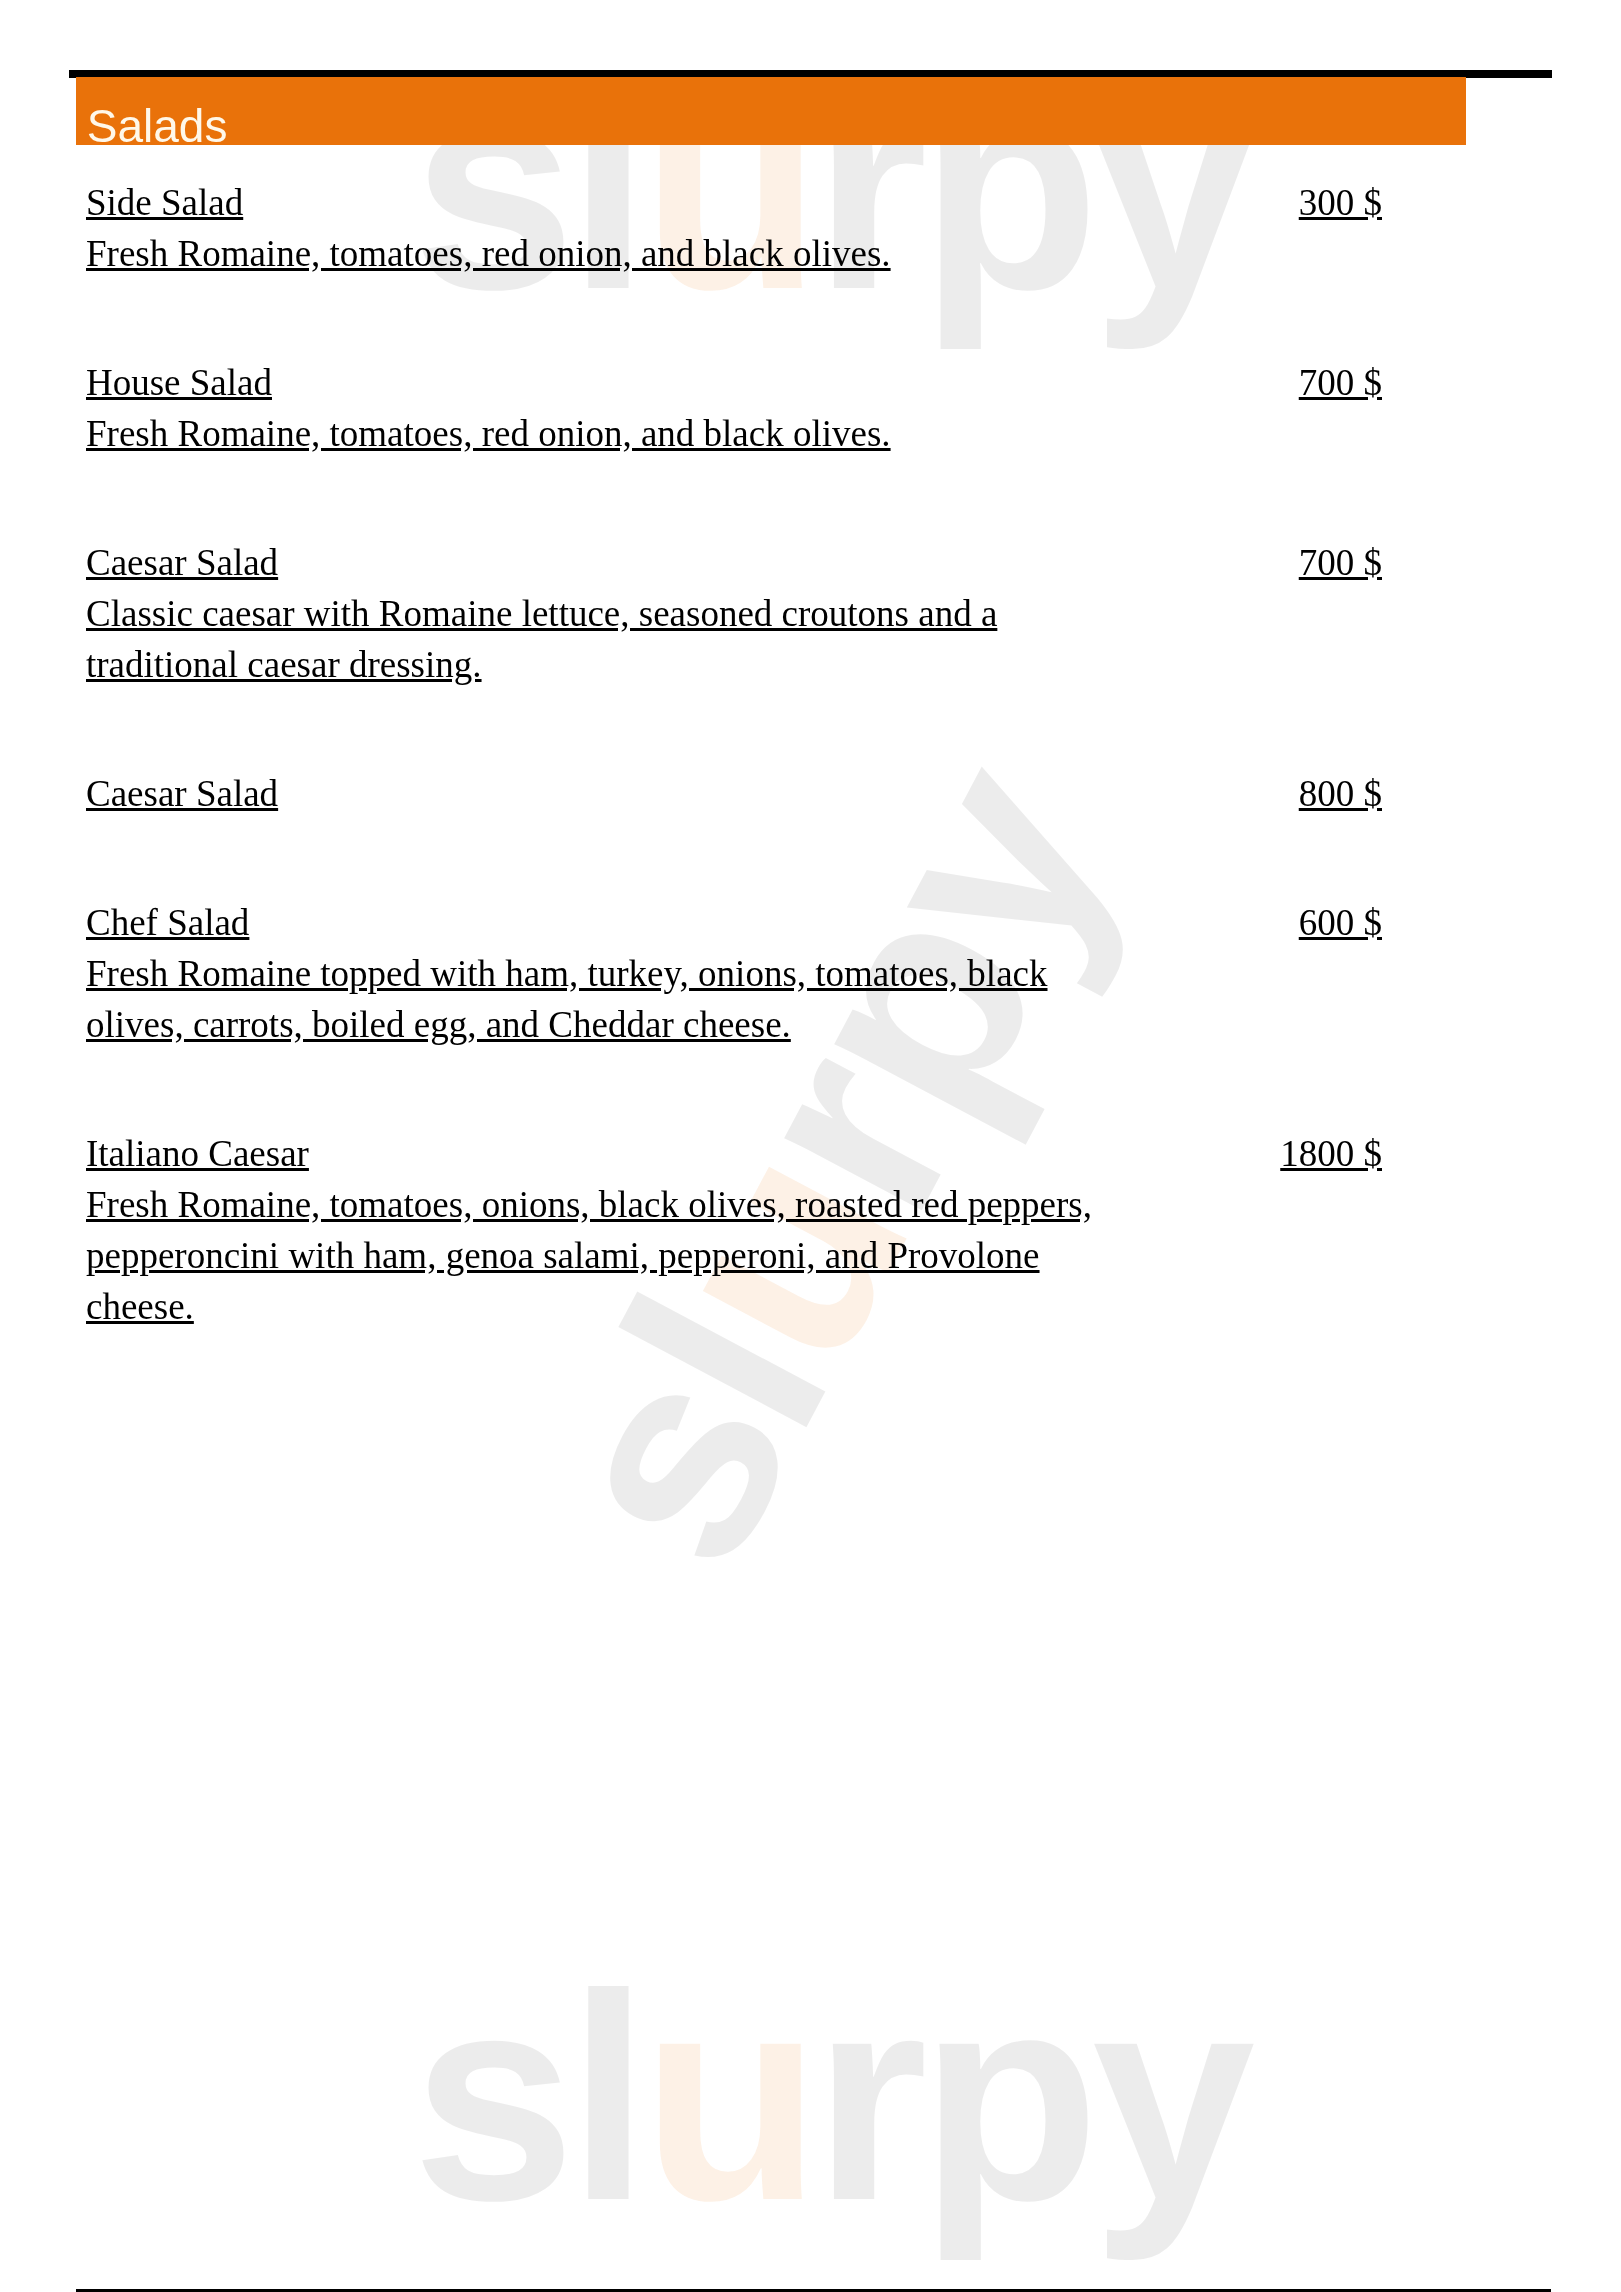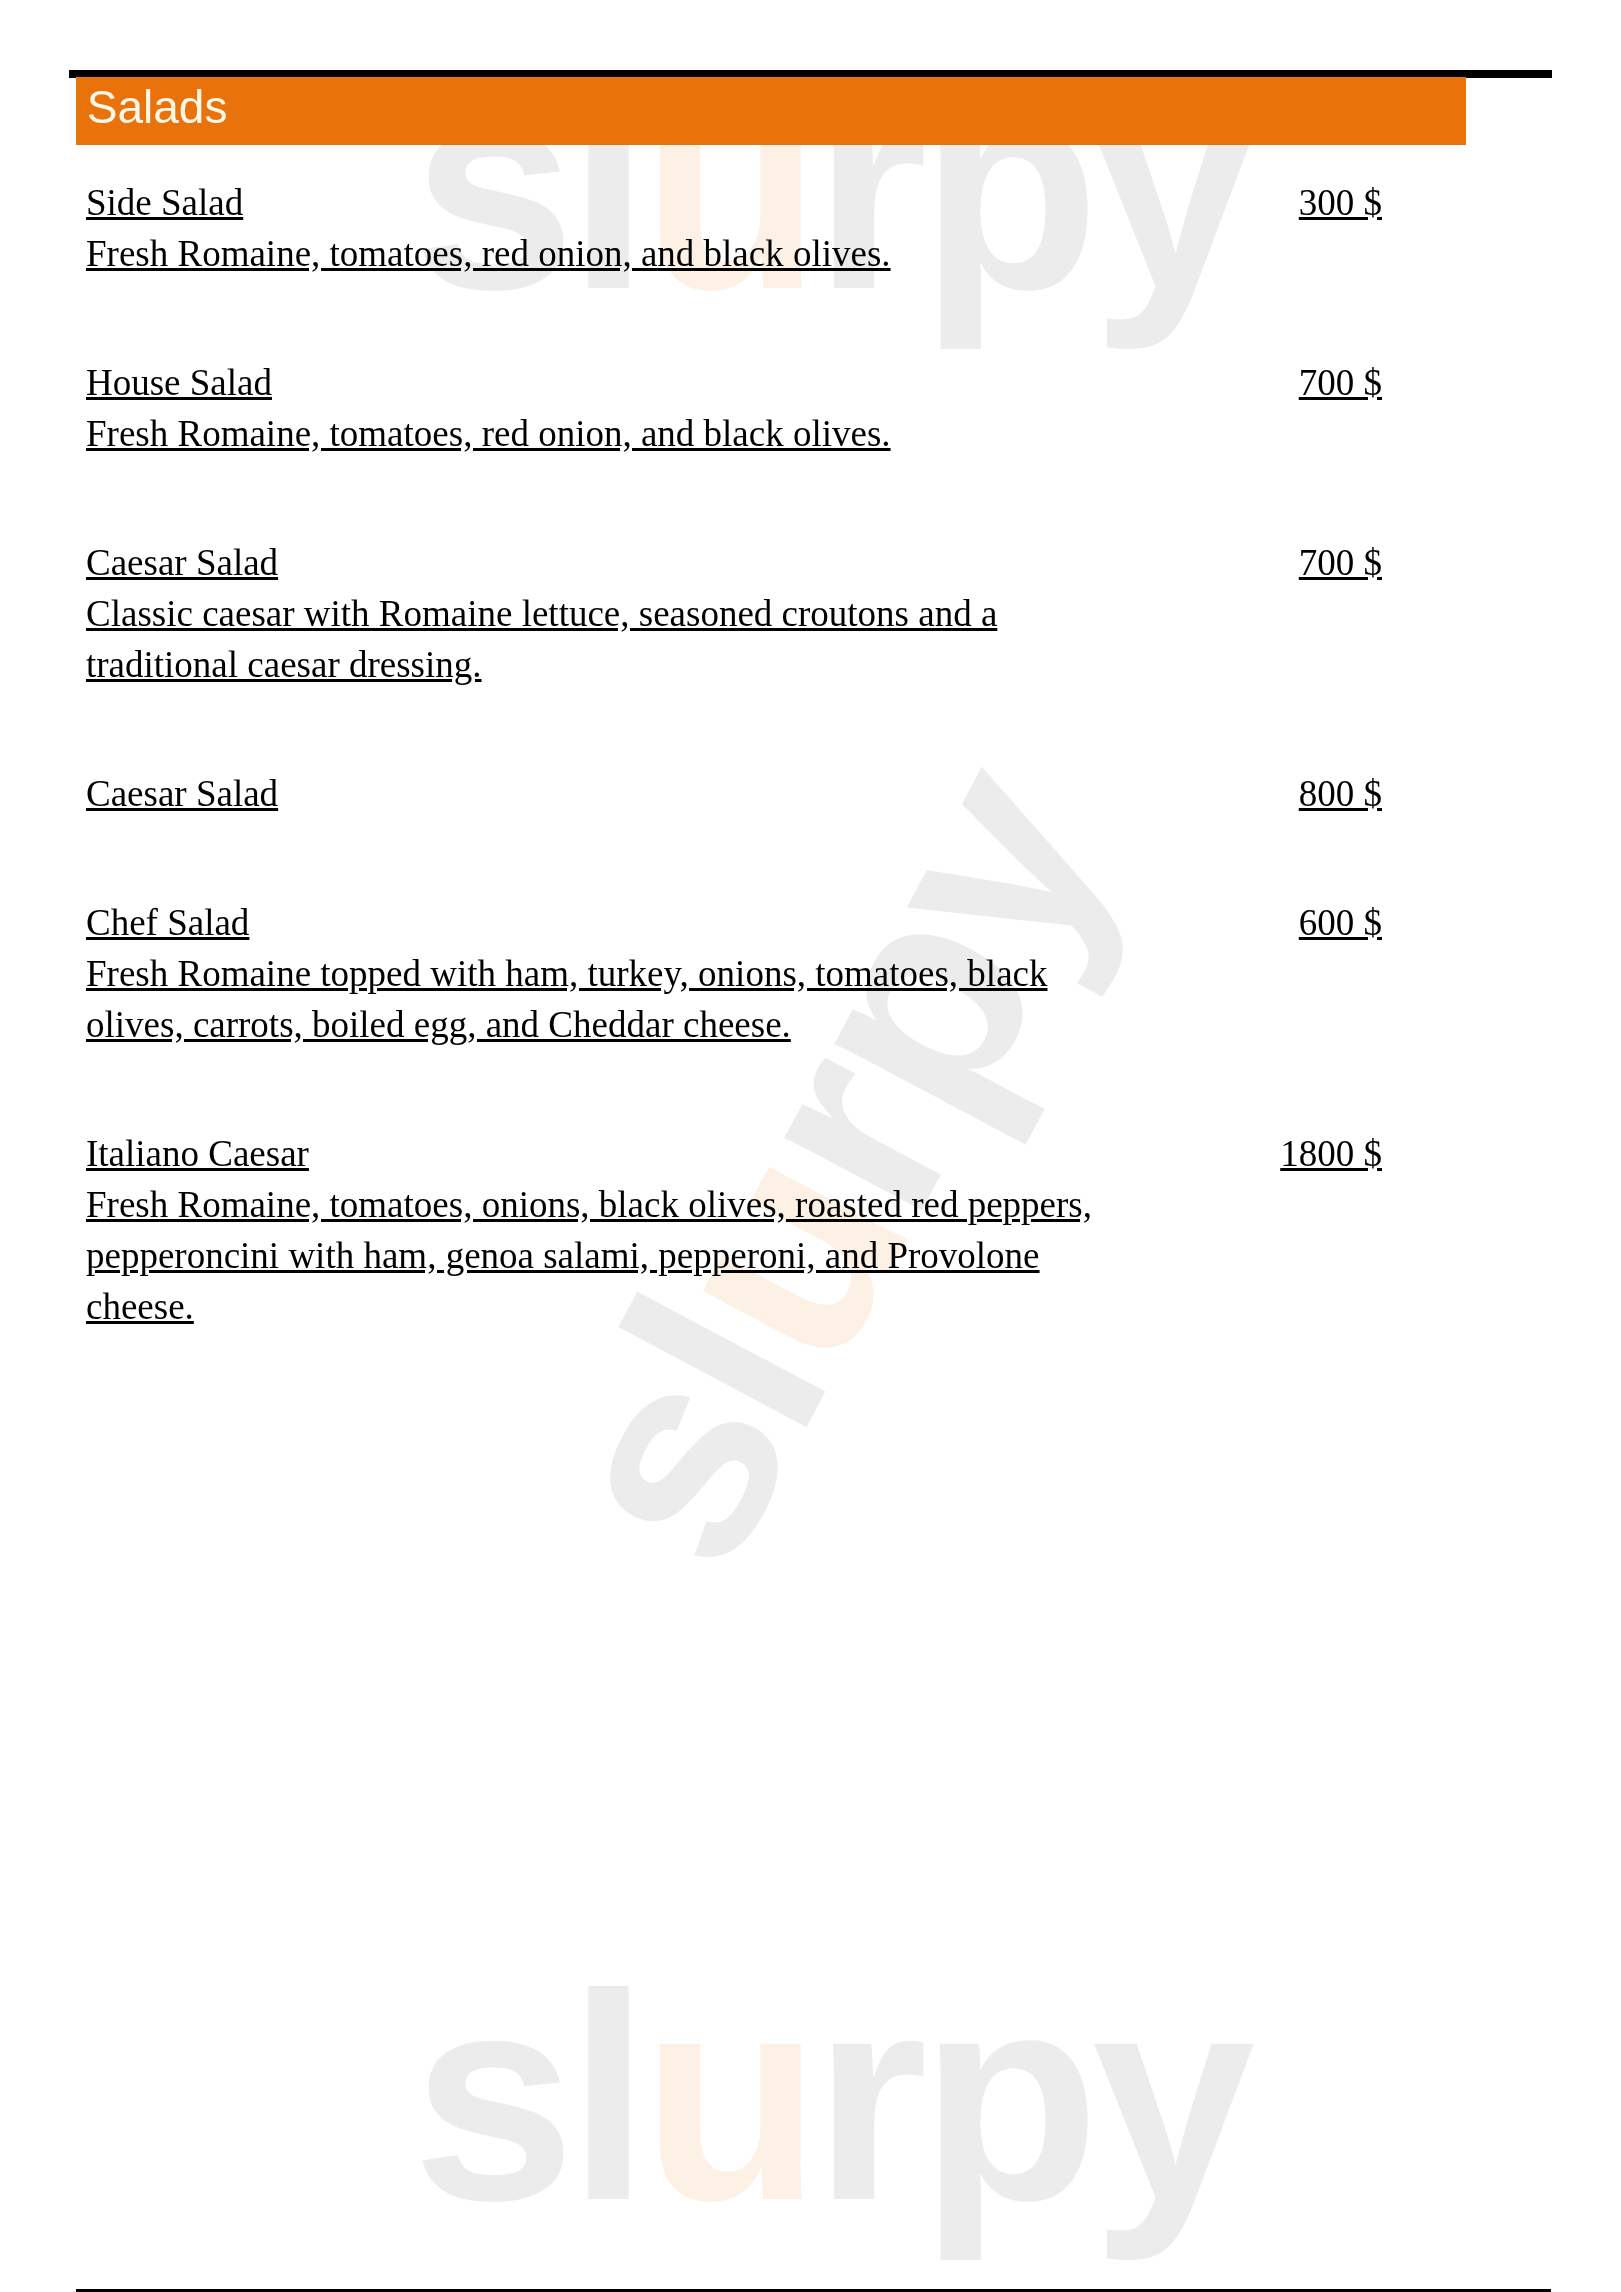--- a/index.html
+++ b/index.html
@@ -8,21 +8,21 @@
   .watermark { position: absolute; font-family: "Liberation Sans", sans-serif; font-weight: bold;
                font-size: 294px; line-height: 1; letter-spacing: -7.8px; white-space: nowrap;
                color: rgba(0,0,0,0.075); pointer-events: none; user-select: none; }
   .watermark .u { color: rgba(240,120,10,0.10); }
   .wm-top { left: 412px; top: 39px; }
   .wm-mid { left: 412px; top: 1019px; transform: rotate(-62deg); transform-origin: 50% 50%; }
   .wm-bot { left: 412px; top: 1950px; }
 
   .top-rule { position: absolute; left: 69px; top: 70px; width: 1483px; height: 7.8px; background: #000; }
   .header-bar { position: absolute; left: 76px; top: 77px; width: 1390px; height: 68px; background: #E9720A; }
-  .header-title { position: absolute; left: 10.8px; top: 1px; font-family: "Liberation Sans", sans-serif;
+  .header-title { position: absolute; left: 10.8px; top: 20px; font-family: "Liberation Sans", sans-serif;
                   font-size: 46px; line-height: 59px; color: #FFF8EA; }
 
   .items { position: absolute; left: 86px; top: 177px; width: 1296px; }
   .item { position: relative; margin-bottom: 78px; }
   .item-row { display: flex; justify-content: space-between; }
   .item-name, .item-price, .item-desc { font-family: "Liberation Serif", serif; font-size: 37px;
                                        line-height: 51px; color: #000; text-decoration: underline; }
   .item-price { text-align: center; white-space: nowrap; }
   .item-desc { white-space: pre-line; }
 

